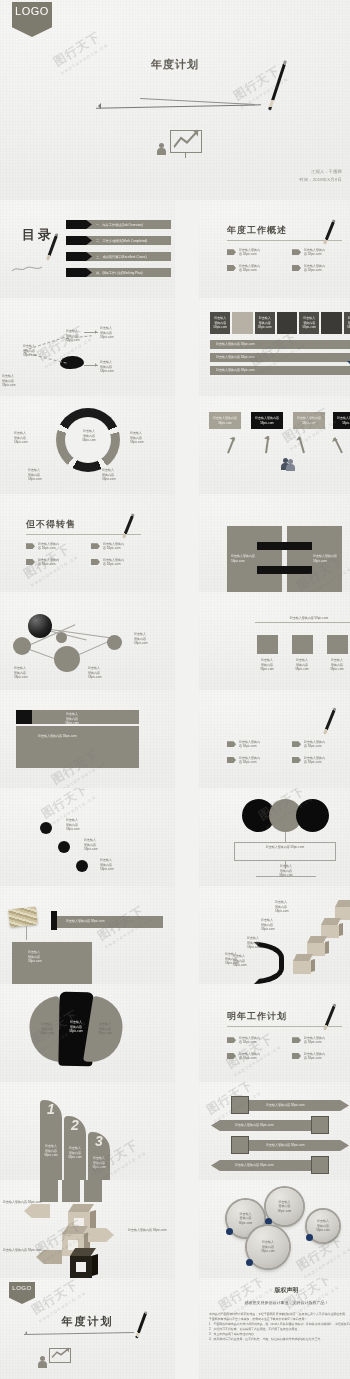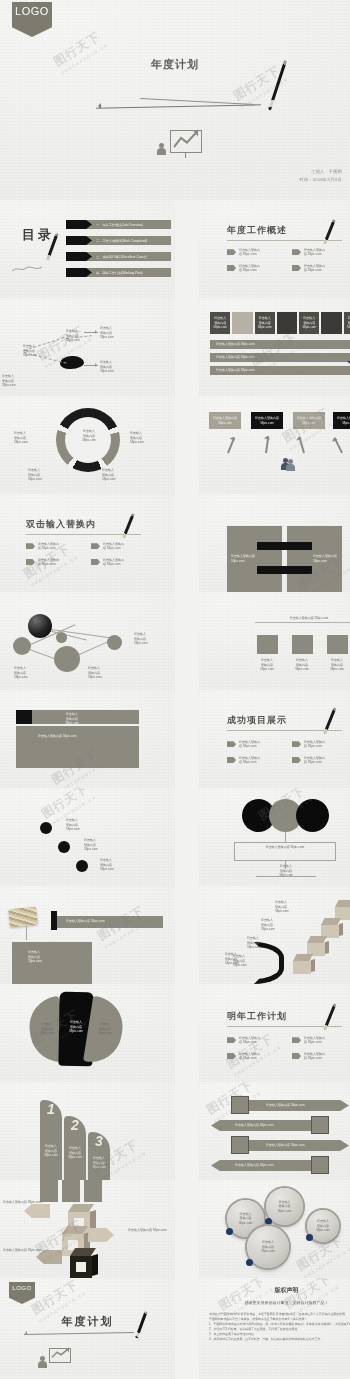--- a/index.html
+++ b/index.html
@@ -406,21 +406,21 @@
       <div class="body" style="left:3px;top:6px;background:#7e8491;"></div>
     </div>
 
     <div class="wm" style="left:82px;top:18px;">
       <span class="big">图行天下</span><span class="small">PHOTOPHOTO.CN</span>
     </div>
   </div>
 
   <div class="slide half l" style="top:494px;height:98px;">
     <div class="sec-h" style="left:26px;top:24px;width:115px;">
-      <div class="txt">双击输入替换内</div>
+      <div class="txt">但不得转售</div>
       <div class="rule"></div>
     </div>
     <div class="pen" style="left:122px;top:18px;height:26px;transform:rotate(22deg);"></div>
 
     <div class="bullets" style="left:26px;top:48px;width:122px;">
       <div class="bul">
           <div class="tag"></div>
           <div class="lbl">双击输入替换内
 容 58pic.com</div>
         </div>
@@ -509,24 +509,20 @@
 替换内容
 58pic.com</div>
     <div style="position:absolute;left:16px;top:36px;width:123px;height:42px;background:#8c897f;"></div>
     <div class="ph w" style="left:38px;top:44px;">双击输入替换内容 58pic.com</div>
     <div class="wm" style="left:50px;top:66px;">
       <span class="big">图行天下</span><span class="small">PHOTOPHOTO.CN</span>
     </div>
   </div>
 
   <div class="slide half r" style="top:690px;height:98px;">
-    <div class="sec-h" style="left:28px;top:24px;width:115px;">
-      <div class="txt">成功项目展示</div>
-      <div class="rule"></div>
-    </div>
     <div class="pen" style="left:124px;top:16px;height:28px;transform:rotate(22deg);"></div>
     <div class="bullets" style="left:28px;top:50px;width:122px;">
       <div class="bul">
           <div class="tag"></div>
           <div class="lbl">双击输入替换内
 容 58pic.com</div>
         </div>
       <div class="bul">
           <div class="tag"></div>
           <div class="lbl">双击输入替换内

